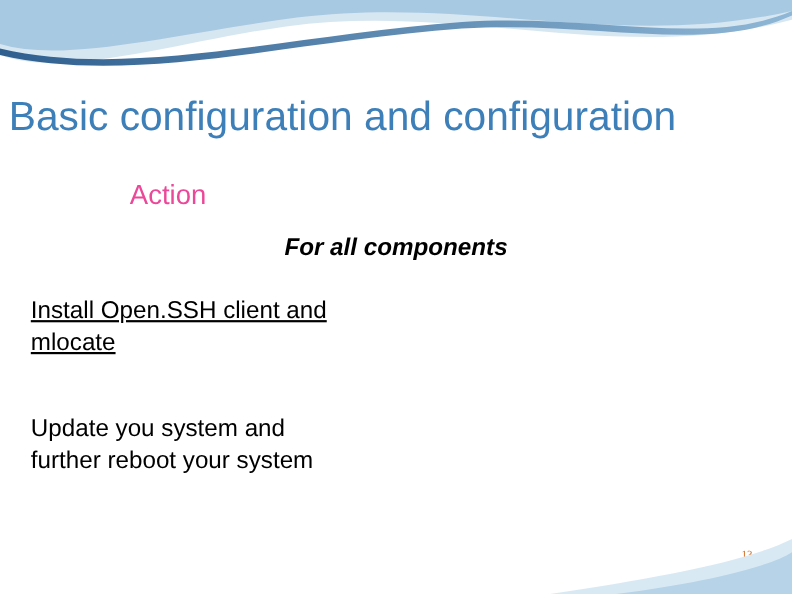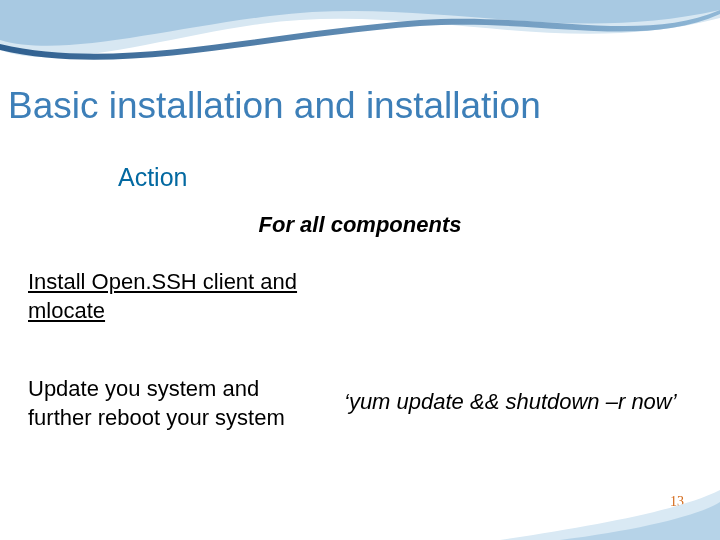--- a/index.html
+++ b/index.html
@@ -33,21 +33,21 @@
     right: 8px;
     font-size: 37px;
     font-weight: 400;
     color: #3d7fb8;
     letter-spacing: 0;
     line-height: 1.1;
   }
   .col-header {
     position: absolute;
     font-size: 25px;
-    color: #0369a1;
+    color: #ec4899;
   }
   .col-action { top: 163px; left: 118px; }
   .col-command { top: 163px; left: 432px; }
   .section {
     position: absolute;
     top: 212px;
     left: 0;
     width: 720px;
     text-align: center;
     font-size: 22px;
@@ -91,21 +91,21 @@
     width: 372px;
     font-size: 22px;
     font-style: italic;
     color: #000;
     line-height: 1.25;
   }
   .pagenum {
     position: absolute;
     bottom: 30px;
     right: 36px;
-    font-size: 14px;
+    font-size: 10px;
     color: #d46a1a;
     font-family: Georgia, 'Times New Roman', serif;
   }
   .corner {
     position: absolute;
     right: 0;
     bottom: 0;
     width: 720px;
     height: 60px;
     pointer-events: none;
@@ -121,30 +121,29 @@
       <linearGradient id="g1" x1="0" y1="0" x2="1" y2="0">
         <stop offset="0%" stop-color="#2f5f8f"></stop>
         <stop offset="100%" stop-color="#8fb7d6"></stop>
       </linearGradient>
     </defs>
     <path d="M0,0 L720,0 L720,18 C560,60 420,2 260,24 C160,38 60,72 0,50 Z" fill="#d7e7f2"></path>
     <path d="M0,0 L720,0 L720,10 C560,46 430,-4 270,16 C160,30 60,58 0,40 Z" fill="#a8c9e2"></path>
     <path d="M0,44 C120,72 260,32 420,20 C540,12 640,44 720,10 L720,14 C640,50 540,18 420,26 C260,38 120,78 0,50 Z" fill="url(#g1)"></path>
   </svg>
 
-  <div class="title">Basic installation and installation</div>
+  <div class="title">Basic configuration and configuration</div>
 
   <div class="col-header col-action">Action</div>
 
   <div class="section">For all components</div>
 
   <div class="row1-action">Install Open.SSH client and mlocate</div>
 
   <div class="row2-action">Update you system and further reboot your system</div>
-  <div class="row2-cmd">‘yum update &amp;&amp; shutdown –r now’</div>
 
   <div class="pagenum">13</div>
 
   <svg class="corner" viewBox="0 0 720 60" preserveAspectRatio="none">
     <path d="M500,60 C600,45 680,30 720,10 L720,60 Z" fill="#d9e9f4"></path>
     <path d="M560,60 C640,50 700,35 720,22 L720,60 Z" fill="#b6d3e8"></path>
   </svg>
 
 </div>
 

